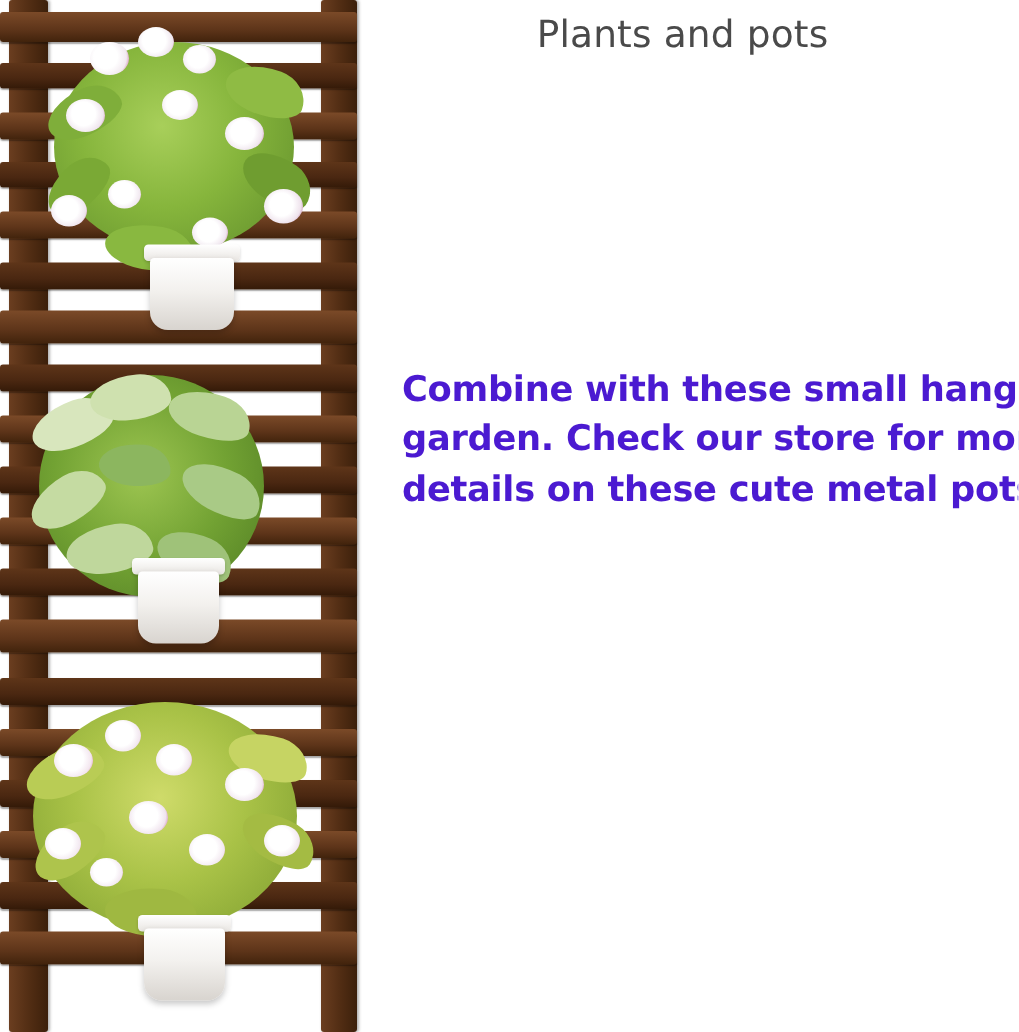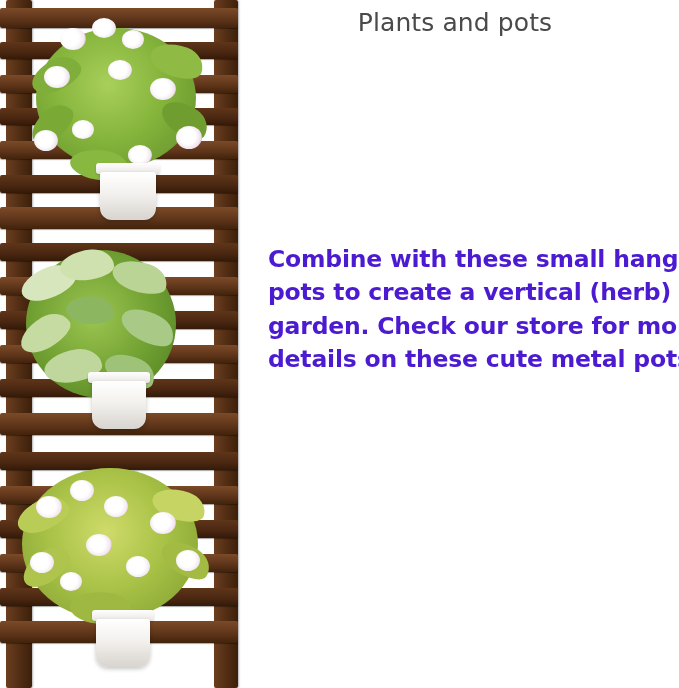--- a/index.html
+++ b/index.html
@@ -201,18 +201,17 @@
       <div class="pot" style="left:96px; top:619px; width:54px; height:48px;"></div>
     </div>
   </div>
 
   <div id="notice">
     <span class="line">Plants and pots</span>
   </div>
 
   <div id="promo">
     <span class="line">Combine with these small hanging</span>
-    <span class="line">pots to create a vertical (herb)</span>
     <span class="line">garden.  Check our store for more</span>
     <span class="line">details on these cute metal pots</span>
   </div>
 
 </div>
 
 </body></html>

